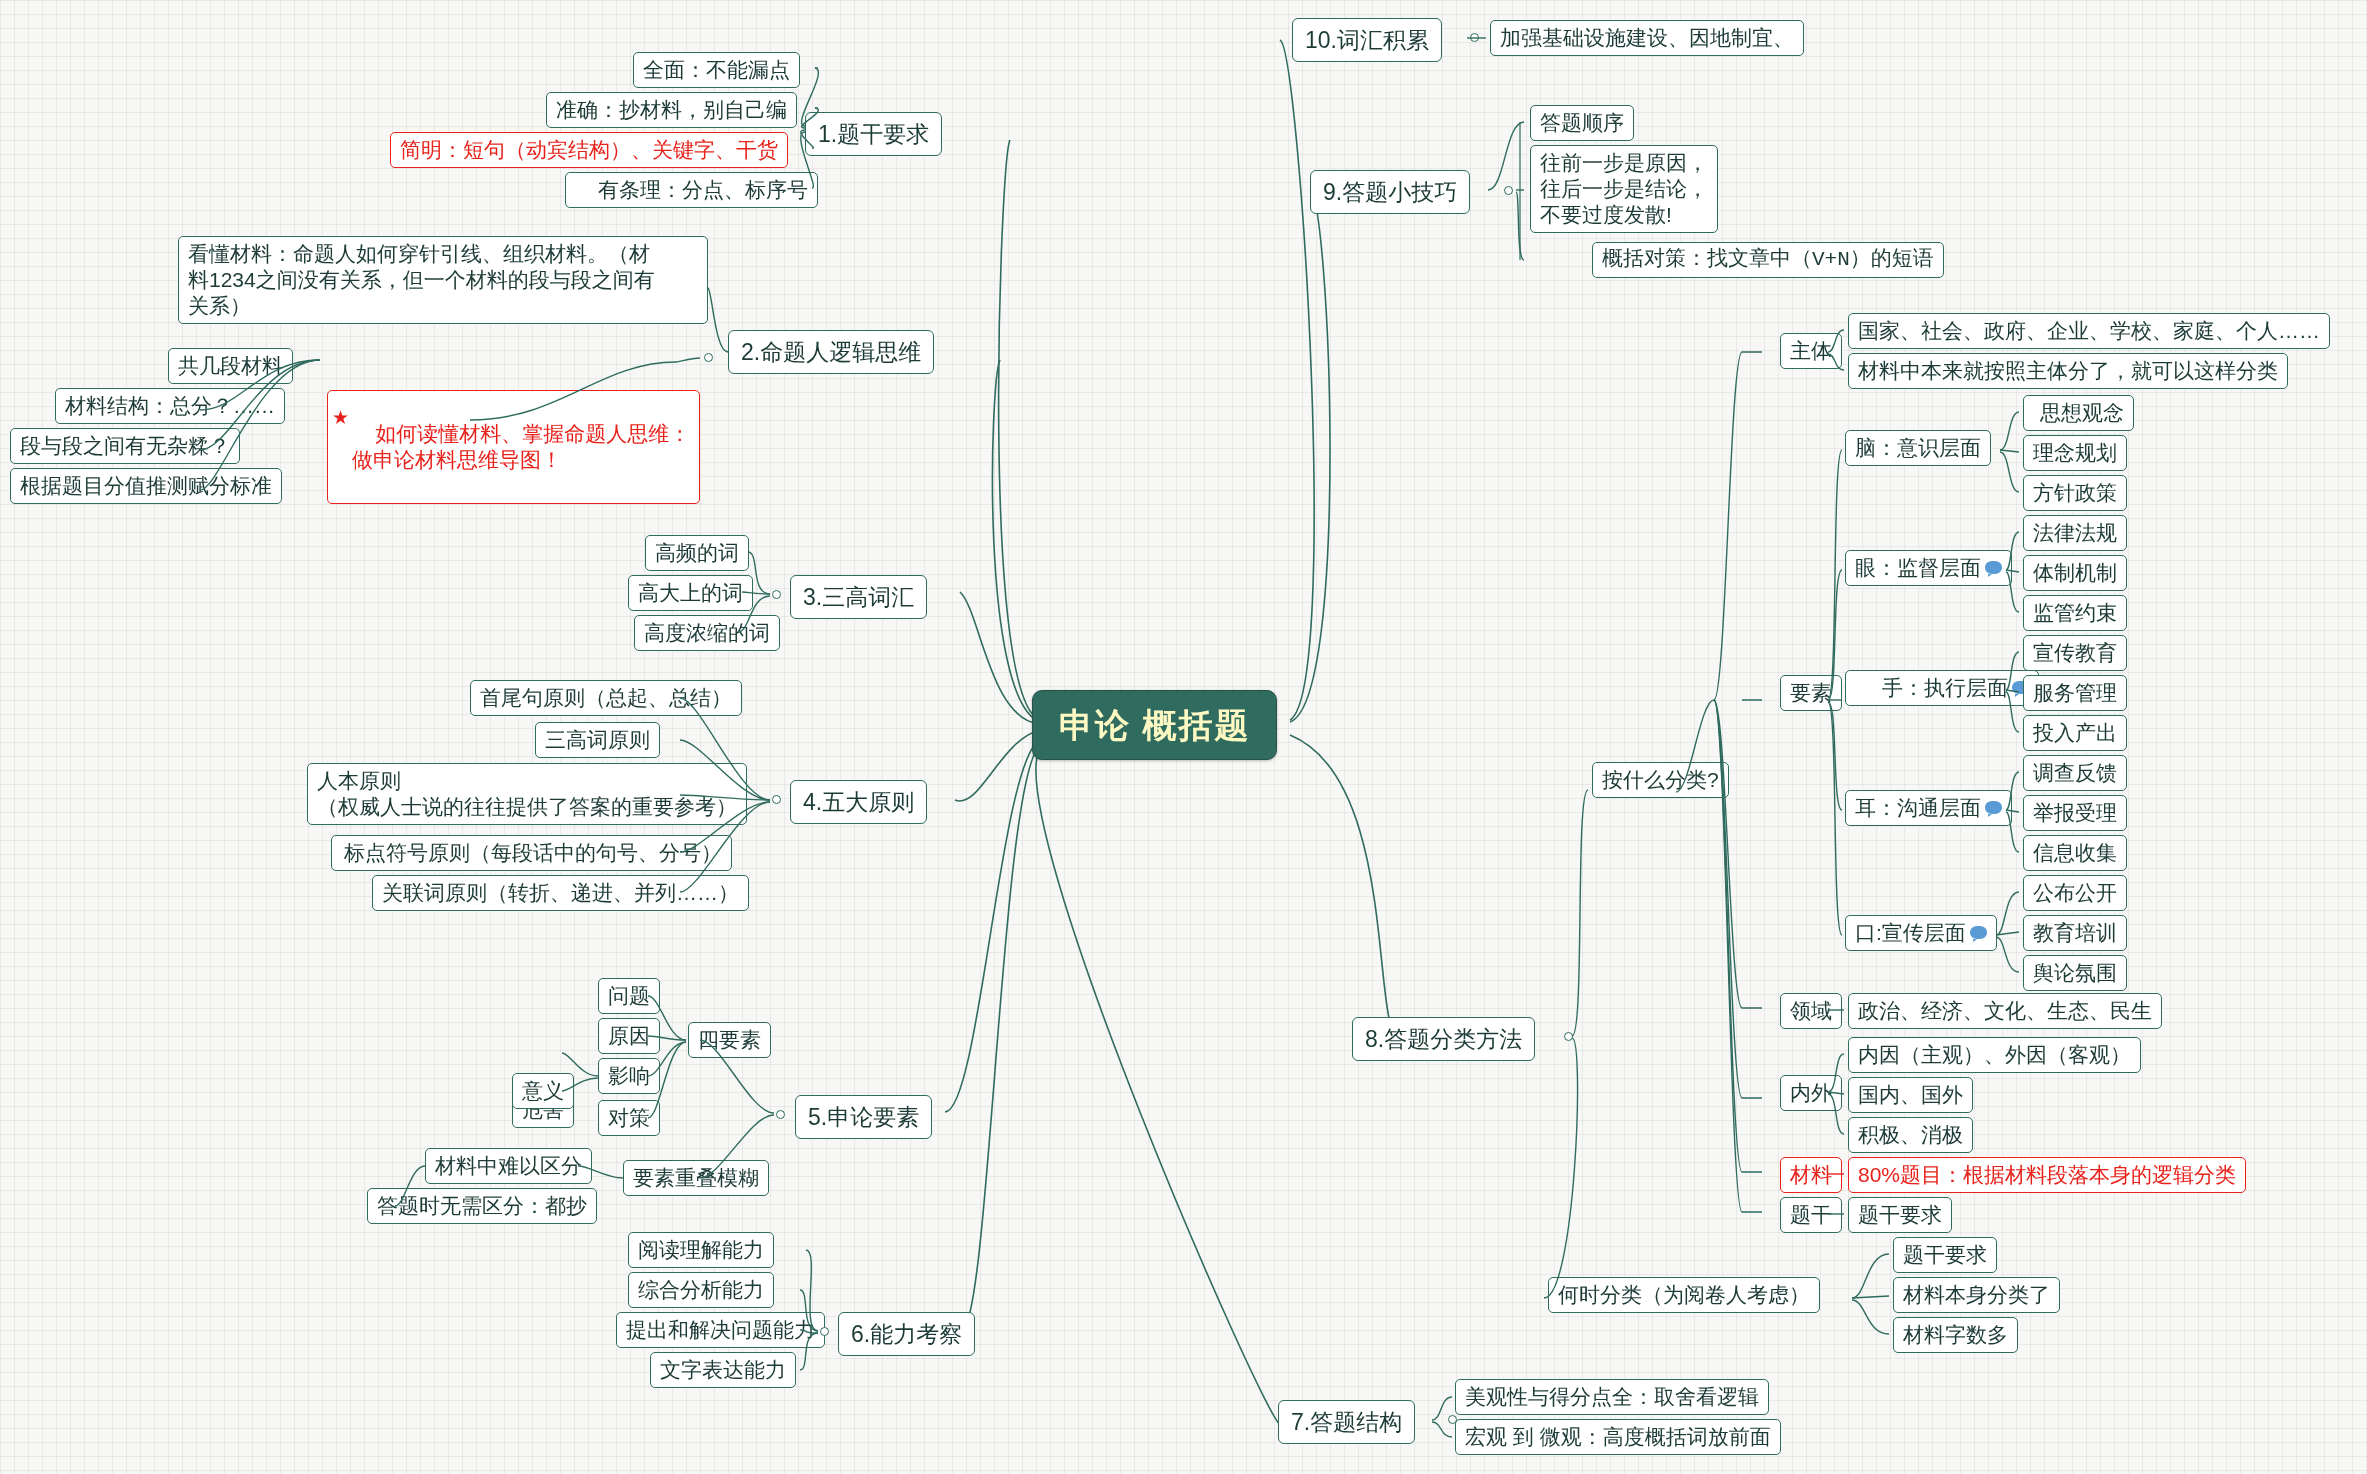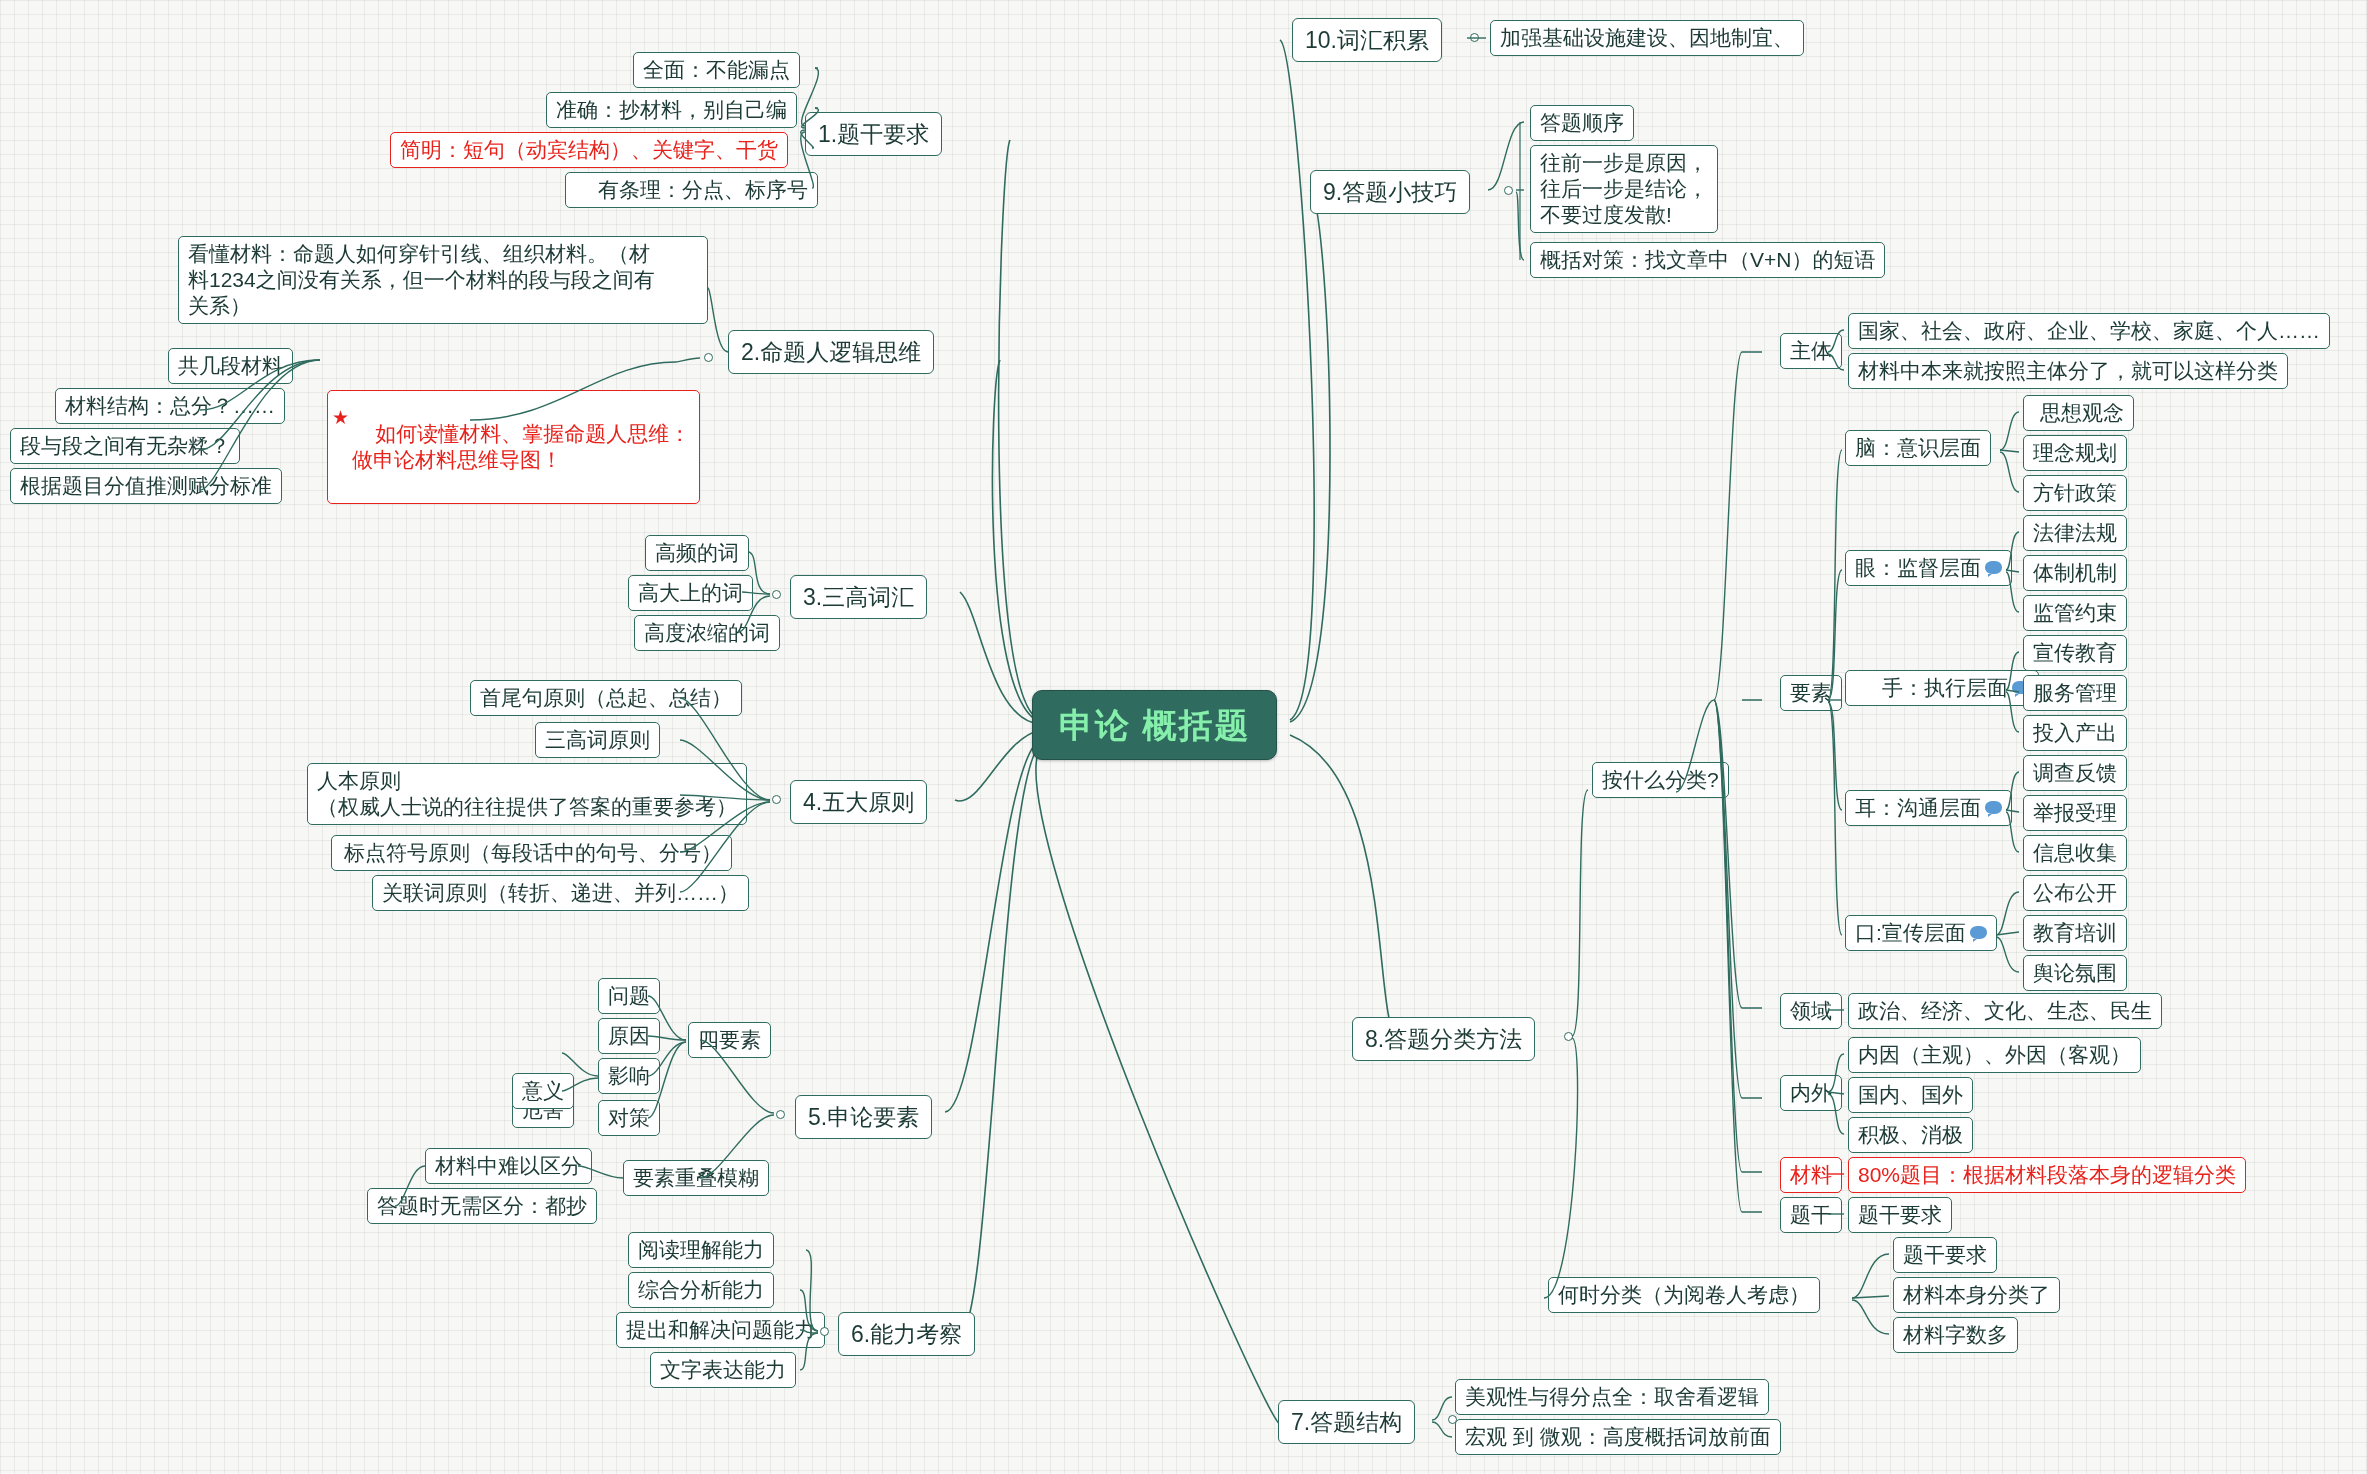--- a/index.html
+++ b/index.html
@@ -14,21 +14,21 @@
   }
   #canvas{position:absolute;left:0;top:0;width:2367px;height:1474px;}
   svg.links{position:absolute;left:0;top:0;width:2367px;height:1474px;pointer-events:none;}
   .node{
     position:absolute;box-sizing:border-box;
     background:#fff;border:1px solid #2f6b5e;border-radius:5px;
     color:#1d3b36;font-size:21px;line-height:26px;
     padding:4px 9px;white-space:pre;
   }
   .root{
-    background:#2f6b5e;border:1px solid #23524a;color:#86efac;
+    background:#2f6b5e;border:1px solid #23524a;color:#fef9c3;
     font-size:34px;line-height:40px;border-radius:10px;
     padding:14px 26px;letter-spacing:2px;font-weight:bold;
     box-shadow:0 1px 3px rgba(0,0,0,.25);
   }
   .lvl1{font-size:23px;line-height:28px;padding:7px 12px;border-radius:6px;}
   .red{color:#e8211a;border-color:#e8211a;}
   .star{color:#e8211a;font-size:19px;position:absolute;left:4px;top:14px;}
   .multi{white-space:pre;}
   .dot{
     position:absolute;width:9px;height:9px;border-radius:50%;
@@ -190,21 +190,21 @@
       <path d="M1432 1420 C 1442 1420, 1440 1397, 1452 1397"></path>
       <path d="M1432 1422 C 1442 1422, 1440 1437, 1452 1437"></path>
     </g>
   </svg>
 
   <div class="node lvl1" style="left:1310px;top:170px;">9.答题小技巧</div>
   <div class="node" style="left:1530px;top:105px;">答题顺序</div>
   <div class="node multi" style="left:1530px;top:145px;">往前一步是原因，
 往后一步是结论，
 不要过度发散!</div>
-  <div class="node" style="left:1530px;top:242px;">概括对策：找文章中（V+N）的短语</div>
+  <div class="node" style="left:1592px;top:242px;font-family:Liberation Mono, monospace;">概括对策：找文章中（V+N）的短语</div>
   <div class="dot" style="left:1504px;top:186px;"></div>
   <svg class="links" viewBox="0 0 2367 1474">
     <g fill="none" stroke="#2f6b5e" stroke-width="1.4">
       <path d="M1488 190 C 1505 190, 1505 122, 1524 122"></path>
       <path d="M1516 190 L 1524 190"></path>
       <path d="M1516 192 C 1520 192, 1516 260, 1524 260"></path>
       <path d="M1520 122 L 1520 260" stroke-width="1.2"></path>
     </g>
   </svg>
 

